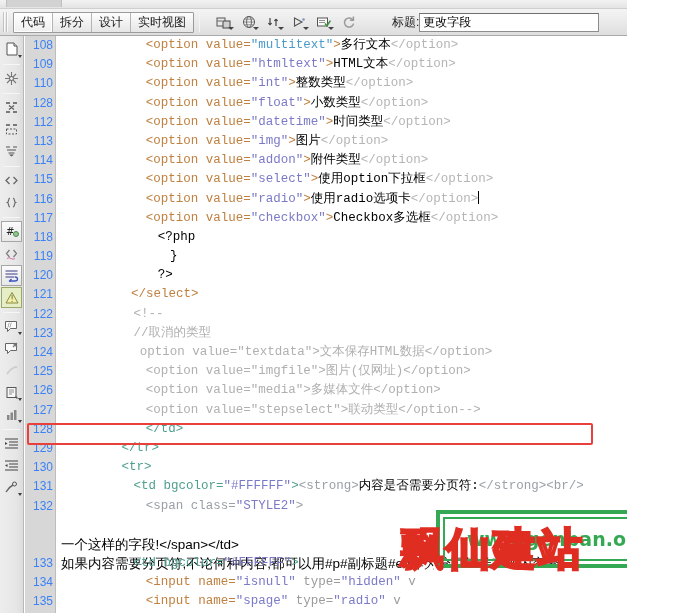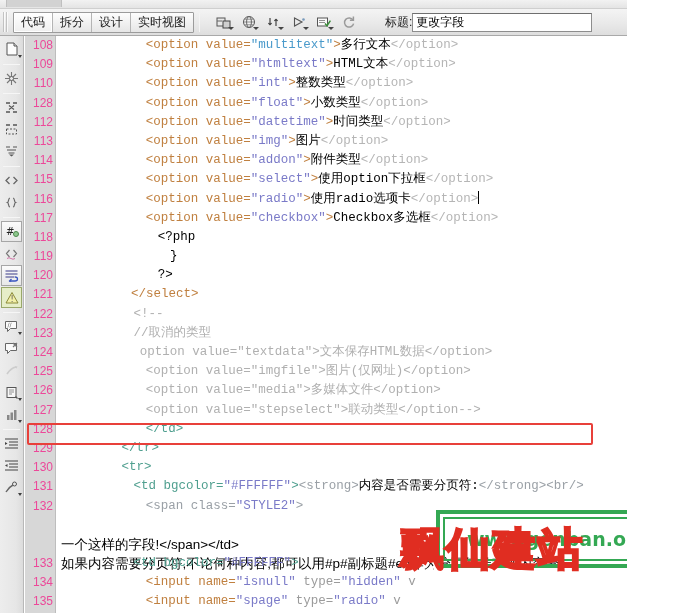--- a/index.html
+++ b/index.html
@@ -83,21 +83,21 @@
   }
   .tb-btn svg { display: block; }
   .caret {
     position: absolute; right: 1px; bottom: 3px;
     width: 0; height: 0;
     border-left: 3px solid transparent;
     border-right: 3px solid transparent;
     border-top: 3px solid #444;
   }
   .title-label {
-    font-size: 12px; color: #1a1a1a; margin-left: 25px; white-space: nowrap;
+    font-size: 12px; color: #1a1a1a; margin-left: 32px; white-space: nowrap;
   }
   .title-input {
     width: 180px; height: 19px;
     border: 1px solid #8d8d8d;
     border-top-color: #6f6f6f;
     background: #ffffff;
     font-size: 12px;
     color: #000;
     padding: 0 3px;
     font-family: Liberation Mono, monospace;
@@ -158,21 +158,21 @@
     position: relative;
     height: 19.2px;
     line-height: 19.2px;
     white-space: nowrap;
     font-family: "Liberation Mono", monospace;
     font-size: 12.5px;
   }
   .ln {
     position: absolute; left: 0; top: 0;
     width: 28px; text-align: right;
-    color: #ec4899;
+    color: #3b82f6;
     font-family: "Liberation Sans", sans-serif;
     font-size: 12px;
   }
   .code {
     position: absolute; left: 36px; top: 0;
     color: #000;
   }
   .code.wrapline { left: 36px; }
   
   .tg  { color: #c08040; }        

